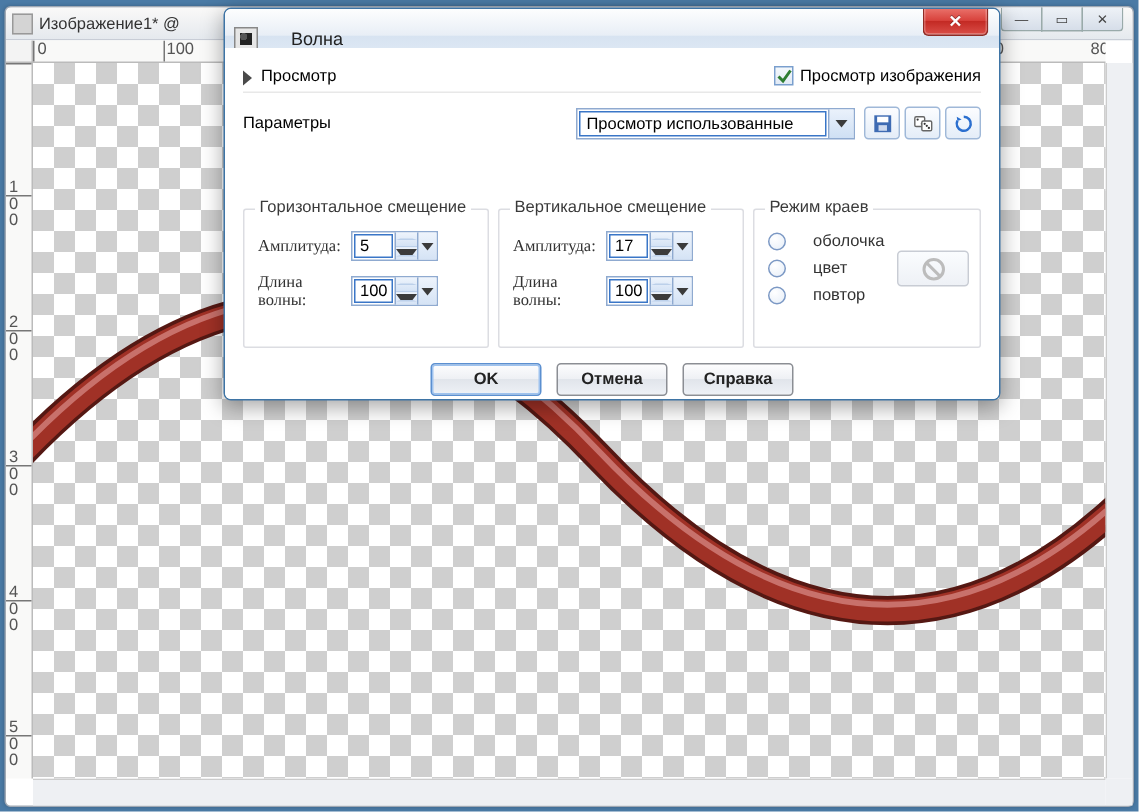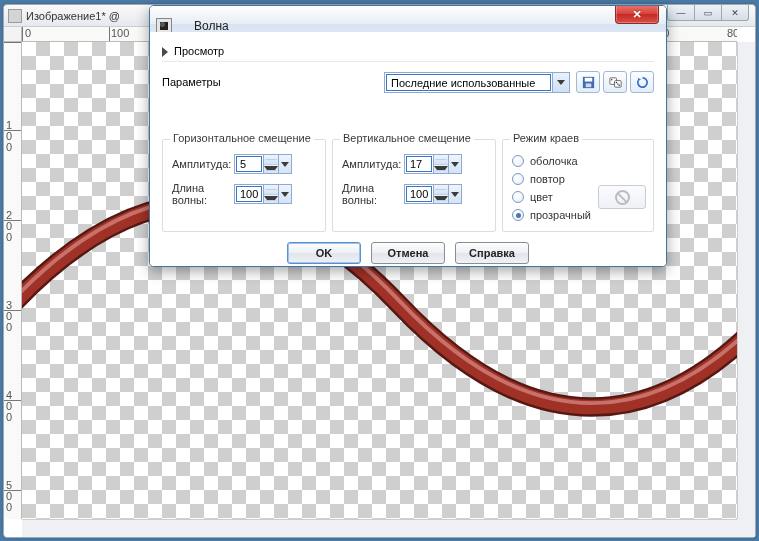--- a/index.html
+++ b/index.html
@@ -72,31 +72,31 @@
   .ib svg { width:15px; height:15px; }
   
   .groups { height:100px; display:flex; gap:0;margin-top:36px; }
   .grp { position:relative; border-color:#d9dbe0; height:100px; }
   .grp .frame { position:absolute; top:7px; left:0; right:6px; bottom:0; border:1px solid #dcdde2; border-radius:2px; }
   .grp .legend { position:absolute; top:0; left:8px; padding:0 3px; background:#fff; color:#3a3a3a; }
   .grp-content { position:absolute; top:20px; left:10px; right:14px; bottom:8px; }
   .g1 { width:170px; } .g2 { width:170px; } .g3 { flex:1;text-decoration:underline; }
   
   .field-row { display:flex; align-items:center; height:24px; margin-bottom:6px; }
-  .field-row label { width:62px; color:#333; line-height:1.1; }
+  .field-row label { width:62px; color:#333; line-height:1.1;font-family:Liberation Serif, serif; }
   .numbox { display:flex; border:1px solid #8faad0; height:20px; width:58px; background:#fff; }
   .numbox .val { flex:1; border:1px solid #3a76c7; margin:1px; padding:1px 3px; font-size:11px; }
   .spin { width:15px; display:flex; flex-direction:column; border-left:1px solid #8faad0; }
   .spin div { flex:1; background:linear-gradient(#eef4fc,#d5e3f5); display:flex; align-items:center; justify-content:center; }
   .spin div:first-child { border-bottom:1px solid #bcd0ea; }
   .ar-up { width:0;height:0;border-left:3px solid transparent;border-right:3px solid transparent;border-bottom:4px solid #3b3b3b; }
   .ar-dn { width:0;height:0;border-left:3px solid transparent;border-right:3px solid transparent;border-top:4px solid #3b3b3b; }
   .numdd { width:13px; background:linear-gradient(#eef4fc,#d5e3f5); border-left:1px solid #8faad0; display:flex; align-items:center; justify-content:center; }
   
-  .radio-row { display:flex; align-items:center; height:18px; gap:6px; color:#333; }
+  .radio-row { display:flex; align-items:center; height:18px; gap:18px; color:#333; }
   .radio { width:12px; height:12px; border:1px solid #7b98c4; border-radius:50%; background:radial-gradient(circle at 35% 30%, #fff, #e6eef8); display:flex; align-items:center; justify-content:center; }
   .radio.checked::after { content:""; width:5px; height:5px; background:#5176a6; border-radius:50%; }
   .color-swatch { width:48px; height:24px; border:1px solid #c8ccd4; border-radius:3px; background:linear-gradient(#fafcfe,#eef1f6); display:flex; align-items:center; justify-content:center; margin-left:auto; }
   .noentry { width:15px; height:15px; border:2px solid #bcbcbc; border-radius:50%; position:relative; }
   .noentry::after { content:""; position:absolute; left:-1px; right:-1px; top:50%; height:2px; background:#bcbcbc; transform:rotate(45deg); }
   
   .btn-row { display:flex; justify-content:center; gap:10px; margin-top:10px; }
   .btn { min-width:74px; height:22px; border:1px solid #8b8e94; border-radius:3px;
     background:linear-gradient(#fdfdfe,#eef0f4 48%,#e1e5eb 50%,#eef1f6); display:flex; align-items:center; justify-content:center; color:#222; padding:0 12px;font-weight:bold; }
   .btn.primary { border:1px solid #5b8fd0; box-shadow: inset 0 0 0 1px #9ec2ee; }
@@ -175,27 +175,35 @@
     <div class="ico"></div>
     <div class="txt">Волна</div>
     <div class="dlg-close">✕</div>
   </div>
   <div class="dlg-body">
     <div class="row preview-row">
       <div class="expander">
         <div class="tri"></div>
         <span>Просмотр</span>
       </div>
+      <label class="row">
+        <span class="chk">
+          <svg viewBox="0 0 10 10">
+              <path d="M1 5 L4 8 L9 1" fill="none" stroke="#2e7d32" stroke-width="2"></path>
+            </svg>
+        </span>
+        <span>Просмотр изображения</span>
+      </label>
     </div>
 
     <div class="row params-row">
       <span>Параметры</span>
       <div class="row">
         <div class="select">
-          <div class="seltext">Последние использованные</div>
+          <div class="seltext">Просмотр использованные</div>
           <div class="selbtn">
               <div class="dd"></div>
             </div>
         </div>
         <div class="iconbtns">
           <div class="ib">
             <svg viewBox="0 0 16 16">
                 <rect x="2" y="2" width="12" height="12" fill="#3e6bb3"></rect>
                 <rect x="4" y="3" width="8" height="4" fill="#fff"></rect>
                 <rect x="5" y="9" width="6" height="4" fill="#cdd9ee"></rect>
@@ -308,32 +316,28 @@
       <div class="grp g3">
         <div class="frame" style="right:0"></div>
         <span class="legend">Режим краев</span>
         <div class="grp-content" style="right:8px;">
           <div class="radio-row">
               <span class="radio"></span>
               <span>оболочка</span>
             </div>
           <div class="radio-row">
               <span class="radio"></span>
-              <span>повтор</span>
-            </div>
-          <div class="radio-row">
-              <span class="radio"></span>
               <span>цвет</span>
             <span class="color-swatch">
                 <span class="noentry"></span>
               </span>
           </div>
           <div class="radio-row">
-              <span class="radio checked"></span>
-              <span>прозрачный</span>
+              <span class="radio"></span>
+              <span>повтор</span>
             </div>
         </div>
       </div>
     </div>
 
     <div class="btn-row">
       <div class="btn primary">OK</div>
       <div class="btn">Отмена</div>
       <div class="btn">Справка</div>
     </div>

